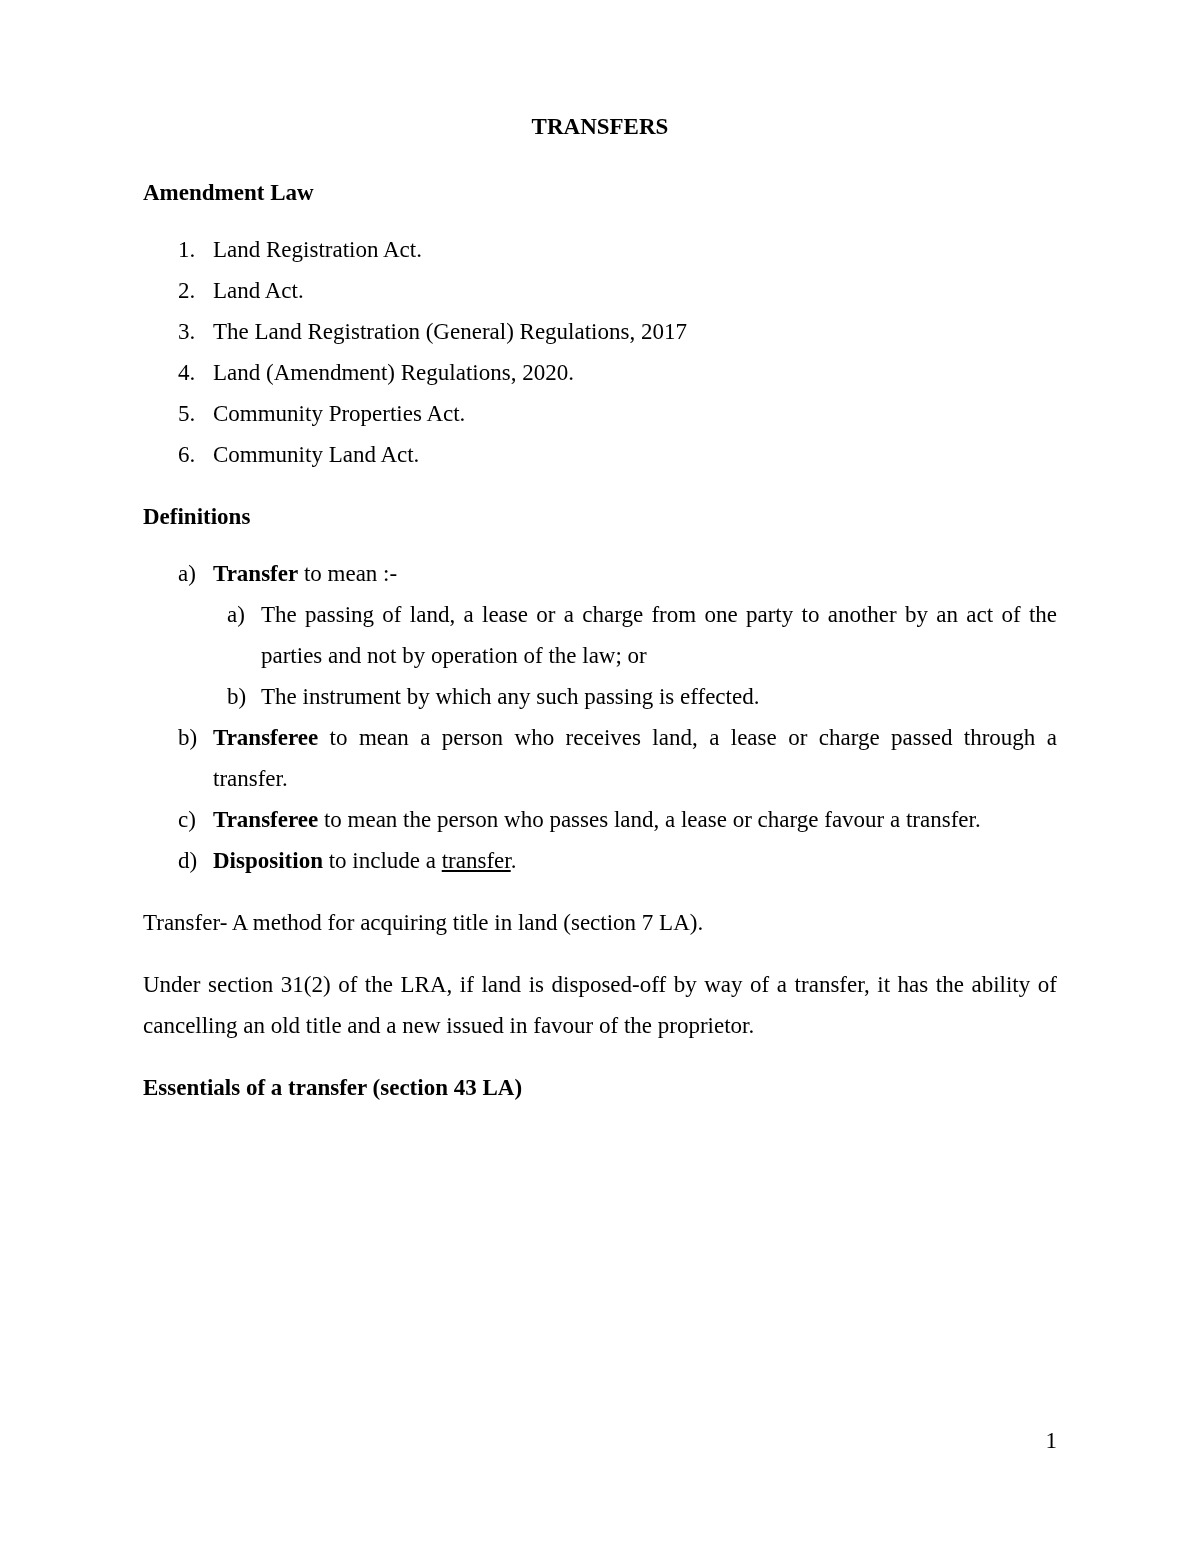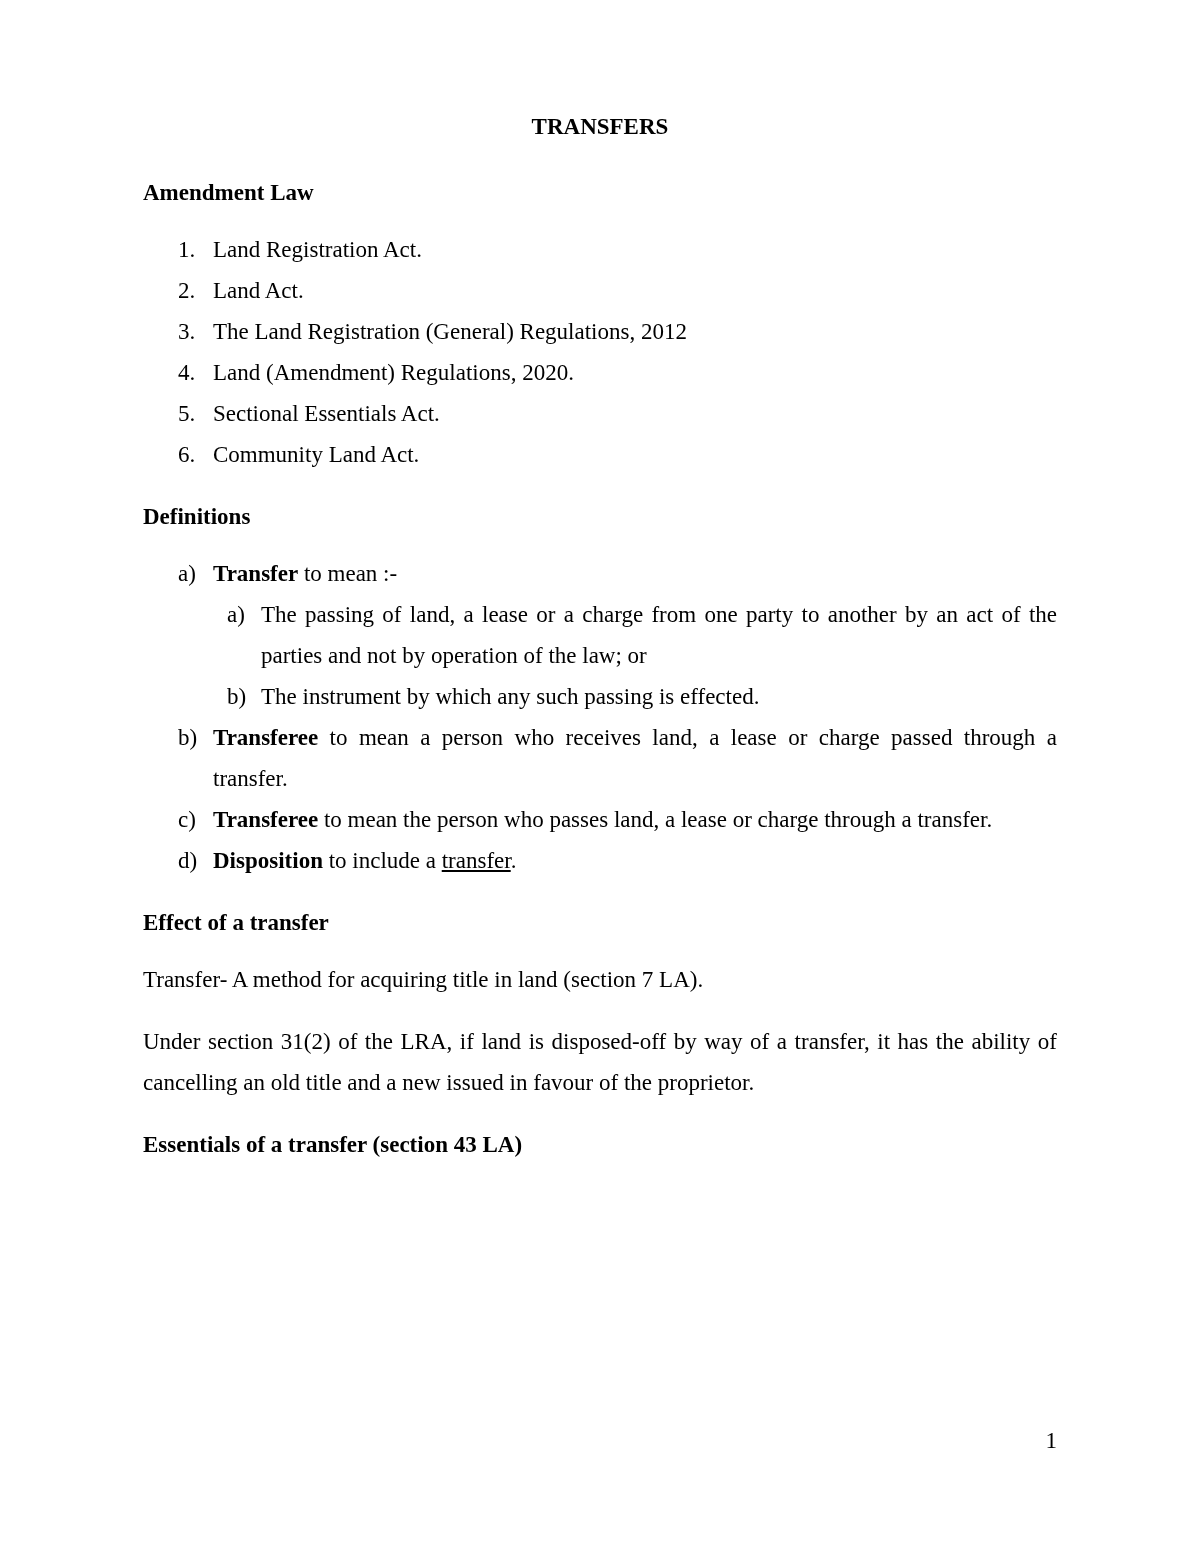--- a/index.html
+++ b/index.html
@@ -59,29 +59,29 @@
     <div class="li">
       <span class="marker">1.</span>
       <span>Land Registration Act.</span>
     </div>
     <div class="li">
       <span class="marker">2.</span>
       <span>Land Act.</span>
     </div>
     <div class="li">
       <span class="marker">3.</span>
-      <span>The Land Registration (General) Regulations, 2012</span>
+      <span>The Land Registration (General) Regulations, 2017</span>
     </div>
     <div class="li">
       <span class="marker">4.</span>
       <span>Land (Amendment) Regulations, 2020.</span>
     </div>
     <div class="li">
       <span class="marker">5.</span>
-      <span>Sectional Essentials Act.</span>
+      <span>Community Properties Act.</span>
     </div>
     <div class="li">
       <span class="marker">6.</span>
       <span>Community Land Act.</span>
     </div>
   </div>
 
   <div class="heading">Definitions</div>
 
 
@@ -97,29 +97,28 @@
     <div class="li l2">
       <span class="marker">b)</span>
       <span>The instrument by which any such passing is effected.</span>
     </div>
     <div class="li">
       <span class="marker">b)</span>
       <span class="term">Transferee</span><span> to mean a person who receives land, a lease or charge passed through a transfer.</span>
     </div>
     <div class="li">
       <span class="marker">c)</span>
-      <span class="term">Transferee</span><span> to mean the person who passes land, a lease or charge through a transfer.</span>
+      <span class="term">Transferee</span><span> to mean the person who passes land, a lease or charge favour a transfer.</span>
     </div>
     <div class="li">
       <span class="marker">d)</span>
       <span class="term">Disposition</span><span> to include a </span><span class="u">transfer</span><span>.</span>
     </div>
   </div>
 
-  <div class="heading">Effect of a transfer</div>
 
   <div class="para">Transfer- A method for acquiring title in land (section 7 LA).</div>
 
   <div class="para">Under section 31(2) of the LRA, if land is disposed-off by way of a transfer, it has the ability of cancelling an old title and a new issued in favour of the proprietor.</div>
 
 
 
   <div class="heading">Essentials of a transfer (section 43 LA)</div>
 
   <div class="pagenum">1</div>

